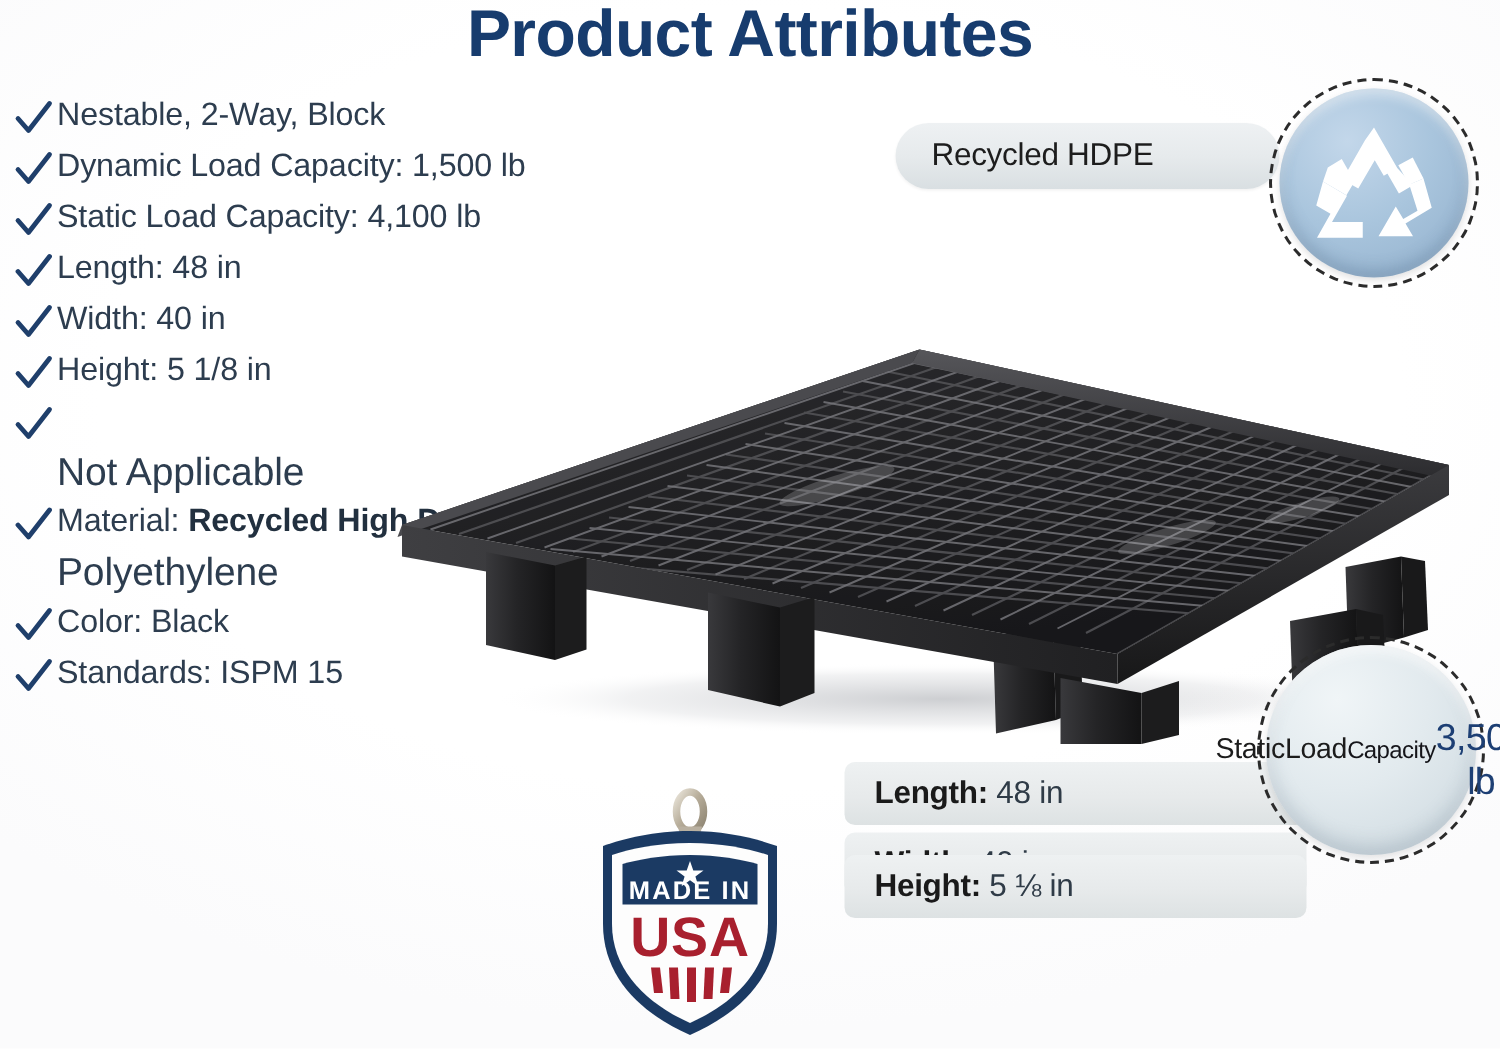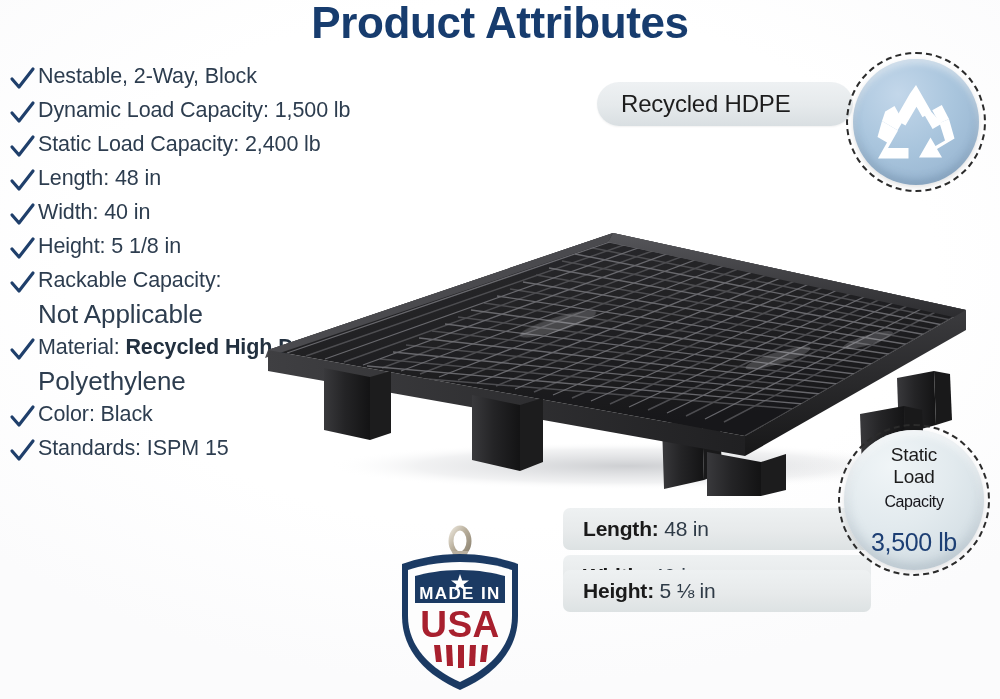--- a/index.html
+++ b/index.html
@@ -85,21 +85,21 @@
     border-radius: 22px;
     background: linear-gradient(180deg, #eef1f3 0%, #e6eaec 52%, #d9dfe2 100%);
     box-shadow: 0 1px 2px rgba(0,0,0,0.06);
   }
   #hdpe-pill .pill-label {
     position: absolute;
     left: 24px;
     top: 0;
     height: 44px;
     line-height: 44px;
-    font-size: 24px;
+    font-size: 21px;
     color: #1d1d1d;
     letter-spacing: -0.2px;
   }
 
   
   #recycle-badge {
     position: absolute;
     left: 846px;
     top: 52px;
     width: 140px;
@@ -179,21 +179,21 @@
     width: 140px; height: 140px;
     border-radius: 50%;
     background: radial-gradient(circle at 34% 26%, #f0f5f7 0%, #e2eaee 44%, #cbd7de 100%);
     box-shadow: inset 0 -6px 12px rgba(120,140,155,0.33), inset 0 4px 8px rgba(255,255,255,0.85), 0 2px 5px rgba(0,0,0,0.10);
   }
   #static-badge .inner-text {
     position: absolute;
     left: 6px; top: 6px;
     width: 140px; height: 140px;
     display: flex;
-    flex-direction: column;
+    flex-direction: row;
     align-items: center;
     justify-content: center;
     text-align: center;
   }
   #static-badge .sb-static,
   #static-badge .sb-load {
     font-size: 19px;
     line-height: 22px;
     color: #1c1c1c;
     letter-spacing: -0.2px;
@@ -249,21 +249,21 @@
       </span>
       <span class="attr-text">Dynamic Load Capacity: 1,500 lb</span>
     </div>
 
     <div class="attr-row">
       <span class="check-icon">
         <svg width="30" height="33" viewBox="0 0 30 33">
             <path d="M4 17 L11 25 L25 7" stroke="#1f3f6b" stroke-width="3.2" fill="none" stroke-linecap="round" stroke-linejoin="round"></path>
           </svg>
       </span>
-      <span class="attr-text">Static Load Capacity: 2,400 lb</span>
+      <span class="attr-text">Static Load Capacity: 4,100 lb</span>
     </div>
 
     <div class="attr-row">
       <span class="check-icon">
         <svg width="30" height="33" viewBox="0 0 30 33">
             <path d="M4 17 L11 25 L25 7" stroke="#1f3f6b" stroke-width="3.2" fill="none" stroke-linecap="round" stroke-linejoin="round"></path>
           </svg>
       </span>
       <span class="attr-text">Length: 48 in</span>
     </div>
@@ -285,21 +285,20 @@
       </span>
       <span class="attr-text">Height: 5 1/8 in</span>
     </div>
 
     <div class="attr-row">
       <span class="check-icon">
         <svg width="30" height="33" viewBox="0 0 30 33">
             <path d="M4 17 L11 25 L25 7" stroke="#1f3f6b" stroke-width="3.2" fill="none" stroke-linecap="round" stroke-linejoin="round"></path>
           </svg>
       </span>
-      <span class="attr-text">Rackable Capacity:</span>
     </div>
     <div class="attr-cont">Not Applicable</div>
 
     <div class="attr-row">
       <span class="check-icon">
         <svg width="30" height="33" viewBox="0 0 30 33">
             <path d="M4 17 L11 25 L25 7" stroke="#1f3f6b" stroke-width="3.2" fill="none" stroke-linecap="round" stroke-linejoin="round"></path>
           </svg>
       </span>
       <span class="attr-text"><span>Material: </span><span class="strong">Recycled High Density</span></span>

